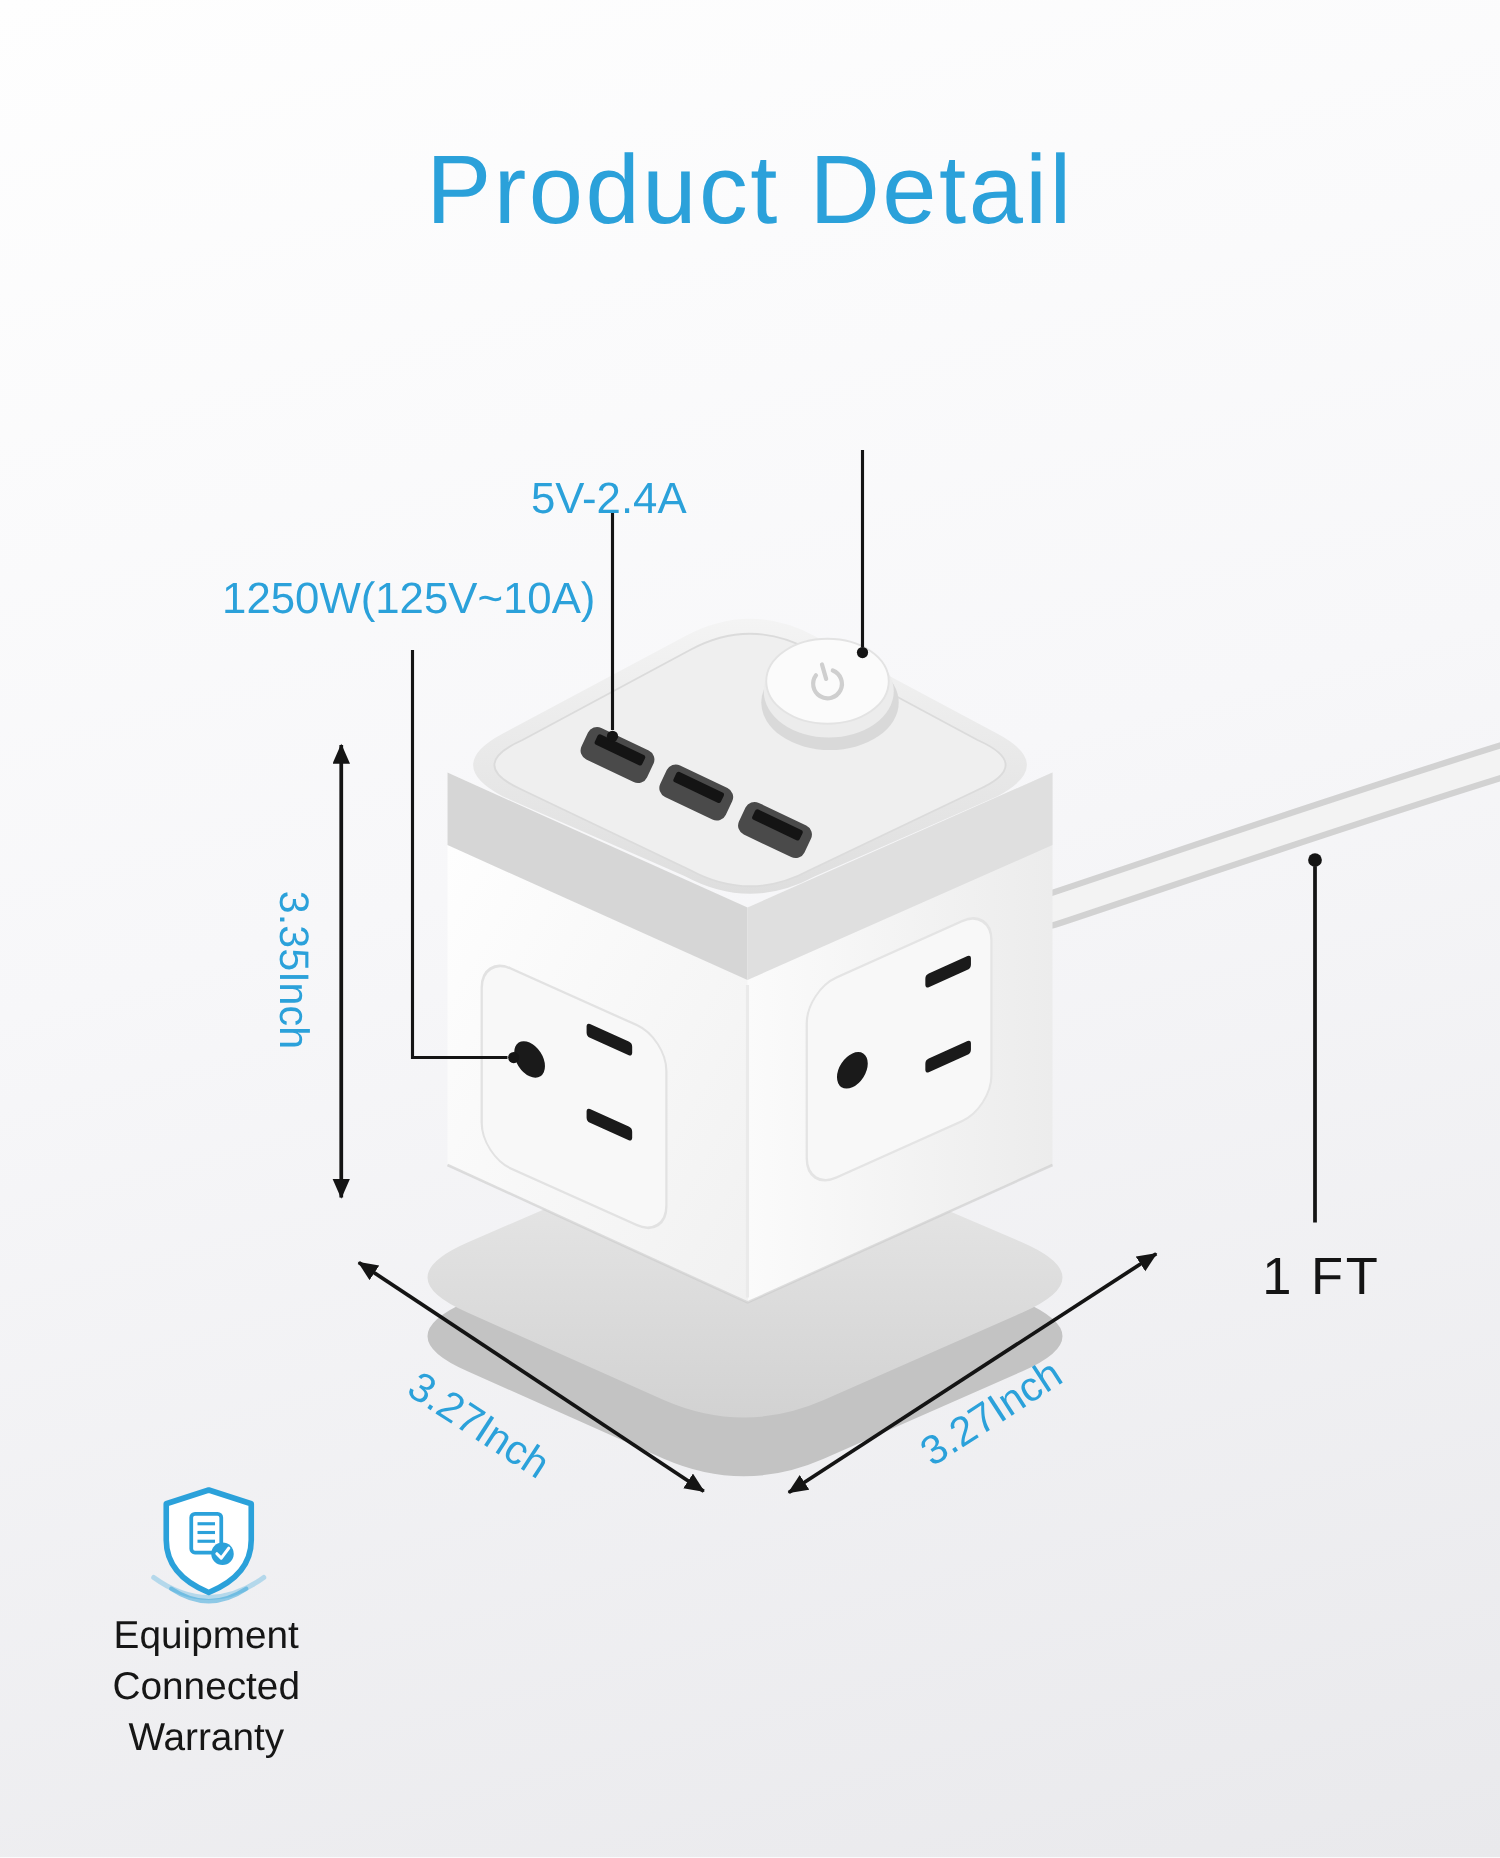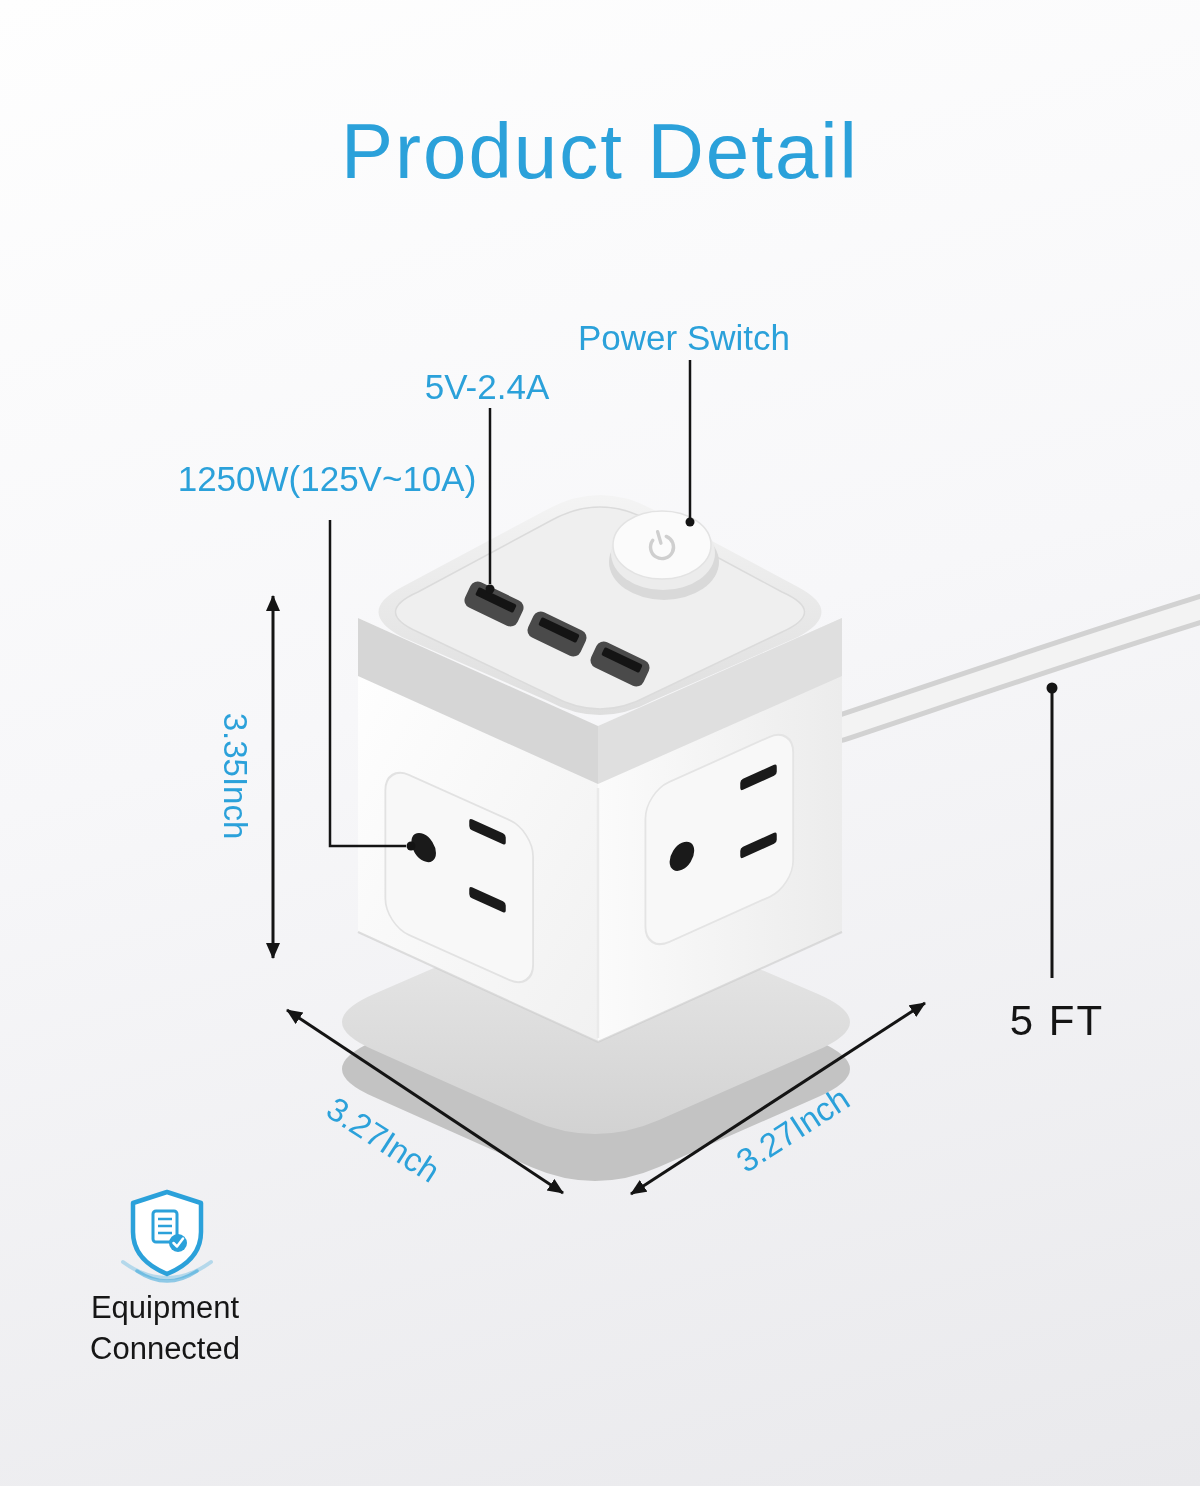--- a/index.html
+++ b/index.html
@@ -147,27 +147,27 @@
       <line x1="43" y1="33" x2="57" y2="33" stroke="#2BA1DA" stroke-width="2.5"></line>
       <line x1="43" y1="40" x2="57" y2="40" stroke="#2BA1DA" stroke-width="2.5"></line>
       <line x1="43" y1="47" x2="57" y2="47" stroke="#2BA1DA" stroke-width="2.5"></line>
       <circle cx="63" cy="57" r="9" fill="#2BA1DA"></circle>
       <path d="M 58.5 57 L 62 60.5 L 68 52.5" stroke="#FFFFFF" stroke-width="2.5" fill="none" stroke-linecap="round" stroke-linejoin="round"></path>
     </g>
   </svg>
 
   <div class="title">Product Detail</div>
 
-  <div class="callout" style="left:684px; top:318px;">Power Switch</div>
-  <div class="callout" style="left:487px; top:367px;text-align:center;">5V-2.4A</div>
+  <div class="callout" style="left:487px; top:379px;text-align:center;">5V-2.4A</div>
   <div class="callout" style="left:327px; top:459px;">1250W(125V~10A)</div>
 
   <div class="dim rot90" style="left:235px; top:776px;">3.35Inch</div>
   <div class="dim rotL" style="left:383px; top:1140px;">3.27Inch</div>
   <div class="dim rotR" style="left:793px; top:1130px;">3.27Inch</div>
-  <div class="cordlen" style="left:1057px; top:1021px;">5 FT</div>
+  <div class="cordlen" style="left:1057px; top:1021px;">1 FT</div>
 
   <div class="warranty-text">
     <div>Equipment</div>
     <div>Connected</div>
+    <div>Warranty</div>
   </div>
 
 </div>
 
 </body></html>

